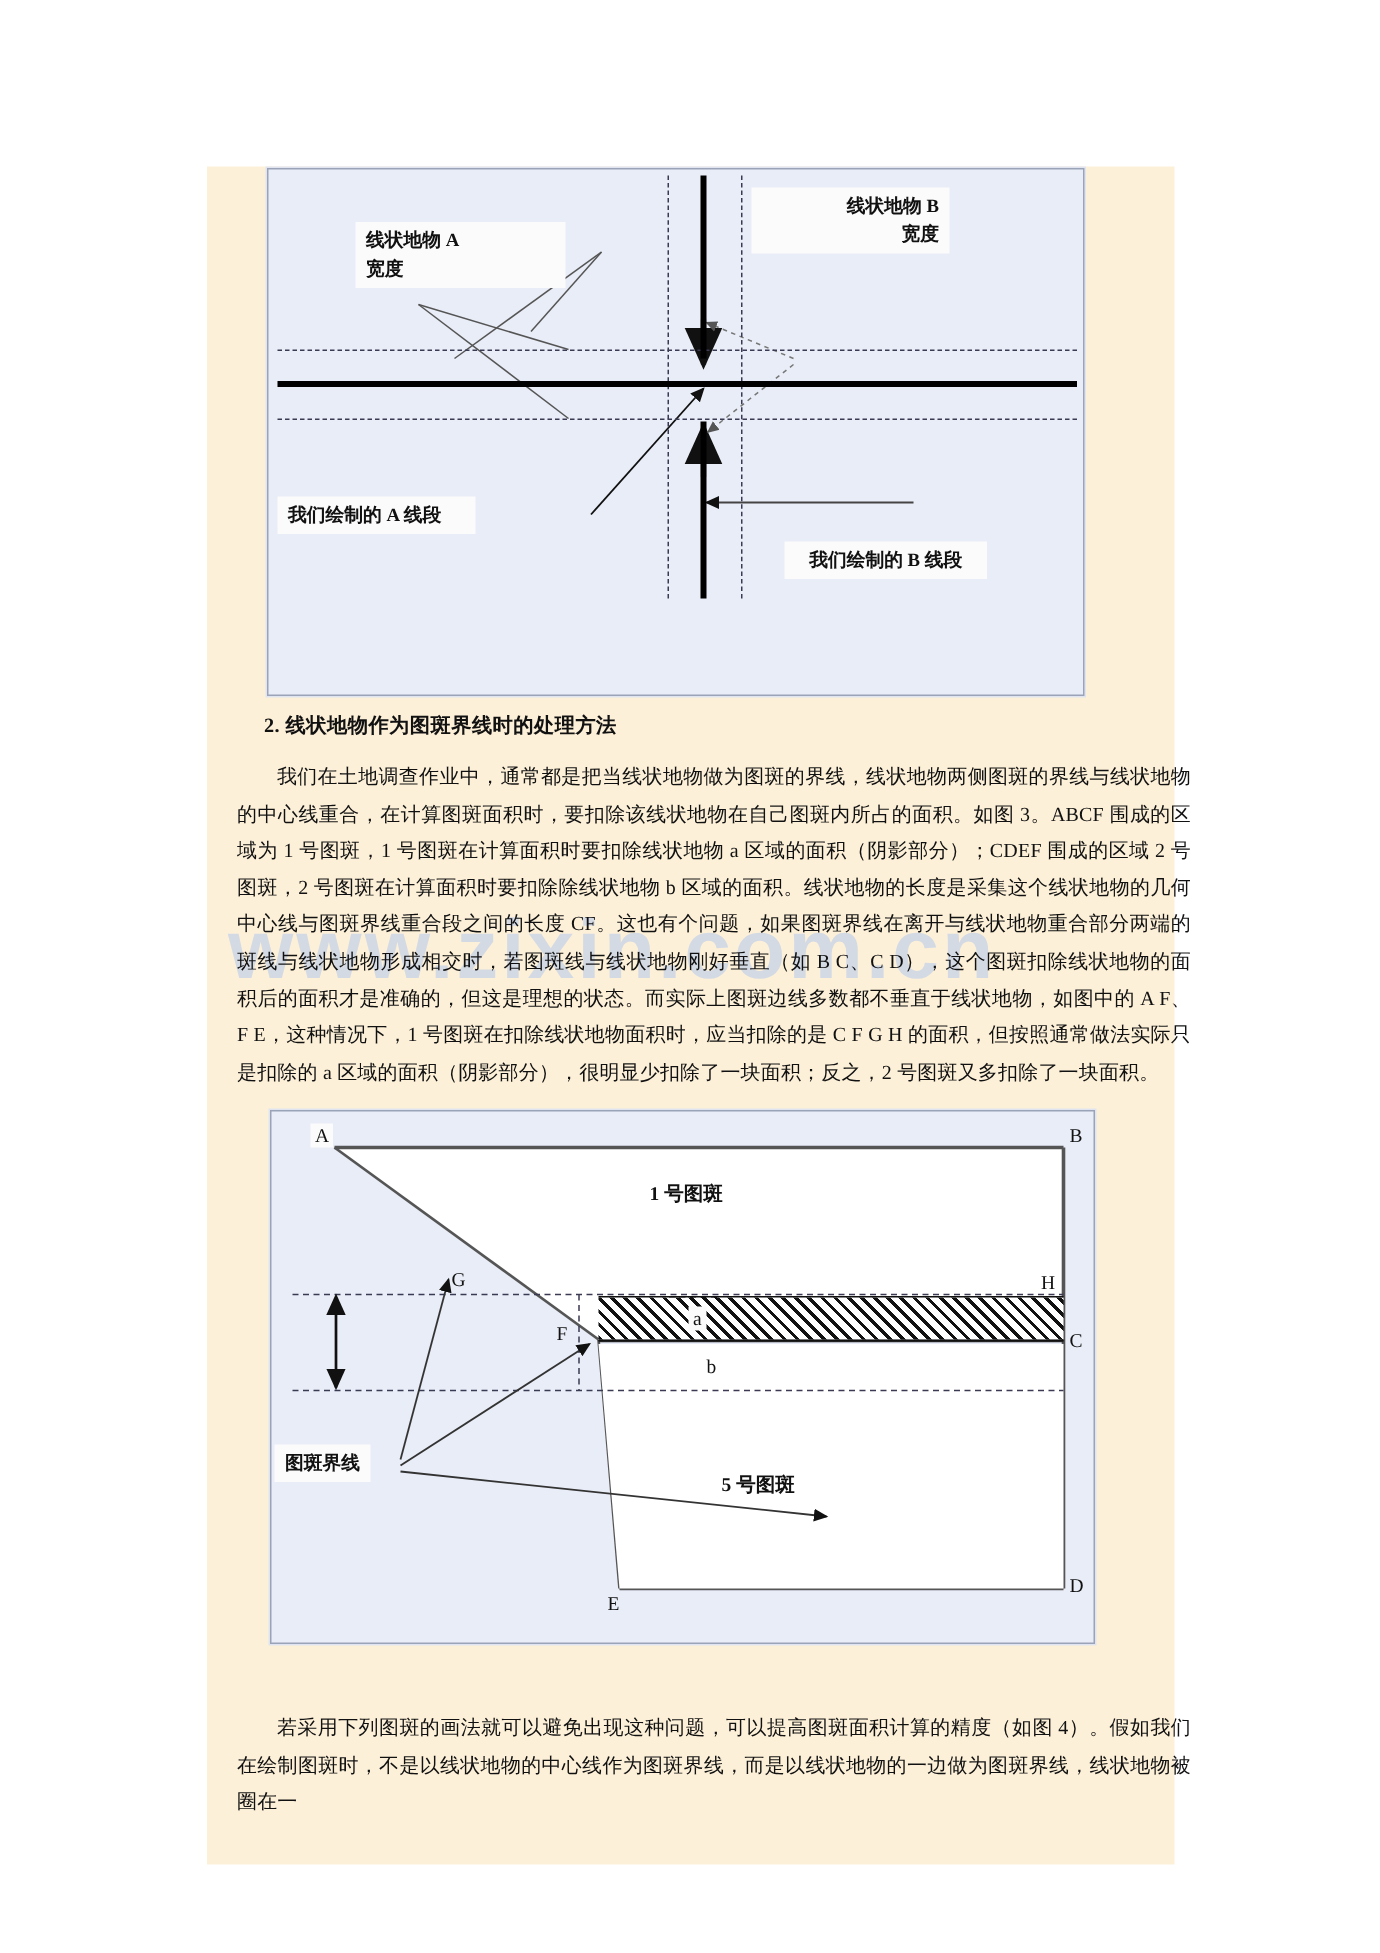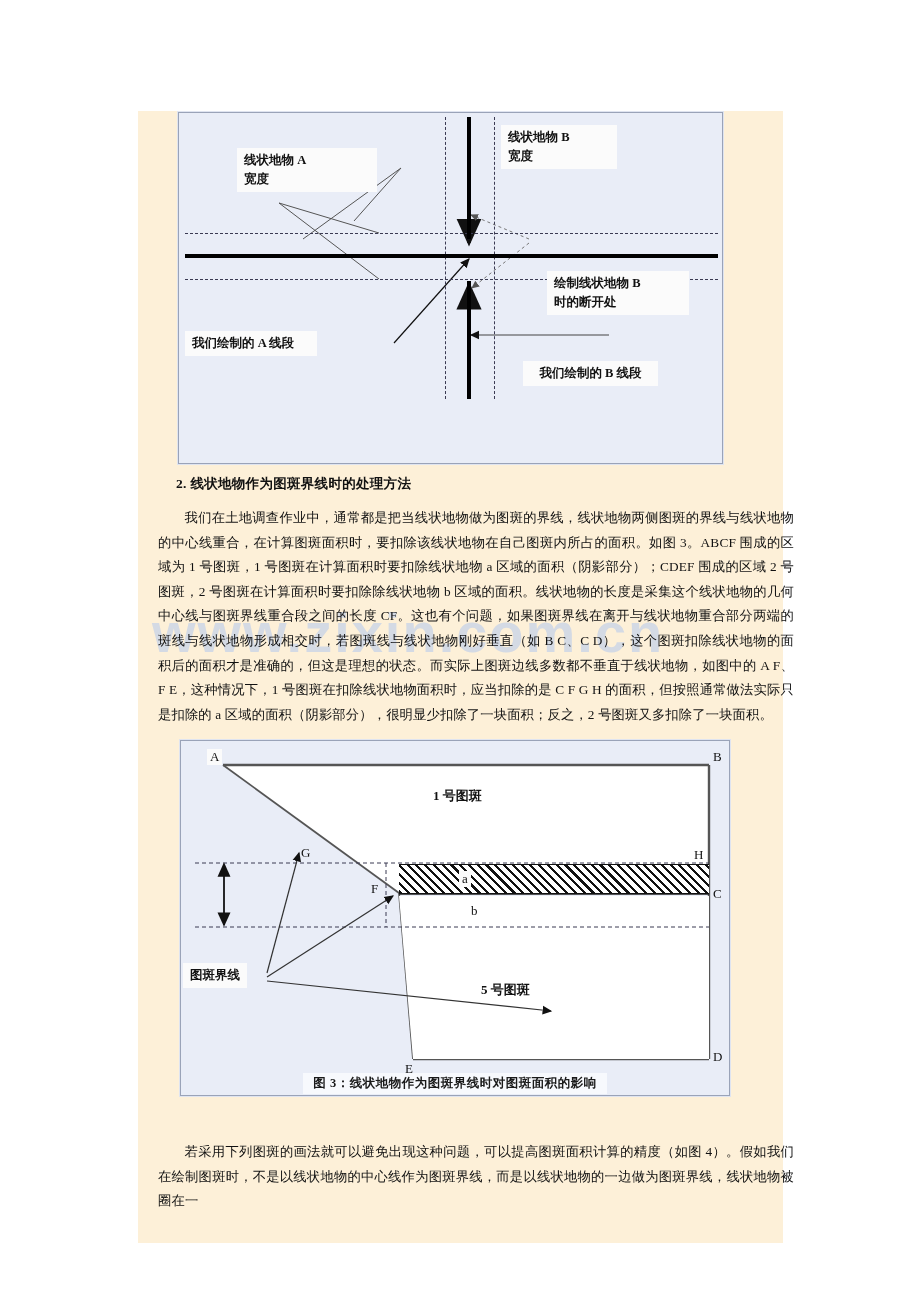--- a/index.html
+++ b/index.html
@@ -210,24 +210,22 @@
       <path d="M215,230 L290,146" stroke="#111" stroke-width="1.2" fill="none" marker-end="url(#arrH)"></path>
 
       <path d="M350,126 L292,102" stroke="#777" stroke-width="1" stroke-dasharray="3,3" fill="none" marker-end="url(#arrG)"></path>
       <path d="M350,130 L293,175" stroke="#777" stroke-width="1" stroke-dasharray="3,3" fill="none" marker-end="url(#arrG)"></path>
 
       <path d="M430,222 L292,222" stroke="#444" stroke-width="1.2" fill="none" marker-end="url(#arrH)"></path>
     </svg>
 
     <div class="callout" style="left:58px; top:35px; width:140px;">线状地物 A
 宽度</div>
-    <div class="callout" style="left:322px; top:12px; width:116px; text-align:left;">线状地物 B
+    <div class="callout" style="left:322px; top:12px; width:132px; text-align:right;">线状地物 B
 宽度</div>
-    <div class="callout" style="left:368px; top:158px; width:142px;">绘制线状地物 B
-时的断开处</div>
     <div class="callout" style="left:6px; top:218px; width:132px;">我们绘制的 A 线段</div>
     <div class="callout" style="left:344px; top:248px; width:135px;text-align:center;">我们绘制的 B 线段</div>
 
   </div>
 
   <div class="heading2">2. 线状地物作为图斑界线时的处理方法</div>
 
   <div class="para" id="para1">我们在土地调查作业中，通常都是把当线状地物做为图斑的界线，线状地物两侧图斑的界线与线状地物的中心线重合，在计算图斑面积时，要扣除该线状地物在自己图斑内所占的面积。如图 3。ABCF 围成的区域为 1 号图斑，1 号图斑在计算面积时要扣除线状地物 a 区域的面积（阴影部分）；CDEF 围成的区域 2 号图斑，2 号图斑在计算面积时要扣除除线状地物 b 区域的面积。线状地物的长度是采集这个线状地物的几何中心线与图斑界线重合段之间的长度 CF。这也有个问题，如果图斑界线在离开与线状地物重合部分两端的斑线与线状地物形成相交时，若图斑线与线状地物刚好垂直（如 B C、C D），这个图斑扣除线状地物的面积后的面积才是准确的，但这是理想的状态。而实际上图斑边线多数都不垂直于线状地物，如图中的 A F、F E，这种情况下，1 号图斑在扣除线状地物面积时，应当扣除的是 C F G H 的面积，但按照通常做法实际只是扣除的 a 区域的面积（阴影部分），很明显少扣除了一块面积；反之，2 号图斑又多扣除了一块面积。</div>
 
   <div class="figbox" id="fig3">
@@ -282,20 +280,17 @@
     <div class="f3-label" style="left:300px; top:104px; left:120px;">G</div>
     <div class="f3-label" style="left:513px; top:106px;">H</div>
 
     <div class="f3-cn" style="left:252px; top:46px;">1 号图斑</div>
     <div class="f3-cn" style="left:300px; top:240px;">5 号图斑</div>
     <div class="f3-label boxed" style="left:278px; top:130px; z-index:7;">a</div>
     <div class="f3-label" style="left:290px; top:162px;">b</div>
 
     <div class="callout" style="left:2px; top:222px;">图斑界线</div>
 
-    <div class="fig-caption" style="top:332px;">
-      <span>图 3：线状地物作为图斑界线时对图斑面积的影响</span>
-    </div>
   </div>
 
   <div class="para" id="para2">若采用下列图斑的画法就可以避免出现这种问题，可以提高图斑面积计算的精度（如图 4）。假如我们在绘制图斑时，不是以线状地物的中心线作为图斑界线，而是以线状地物的一边做为图斑界线，线状地物被圈在一</div>
 
 </div>
 
 </body></html>

